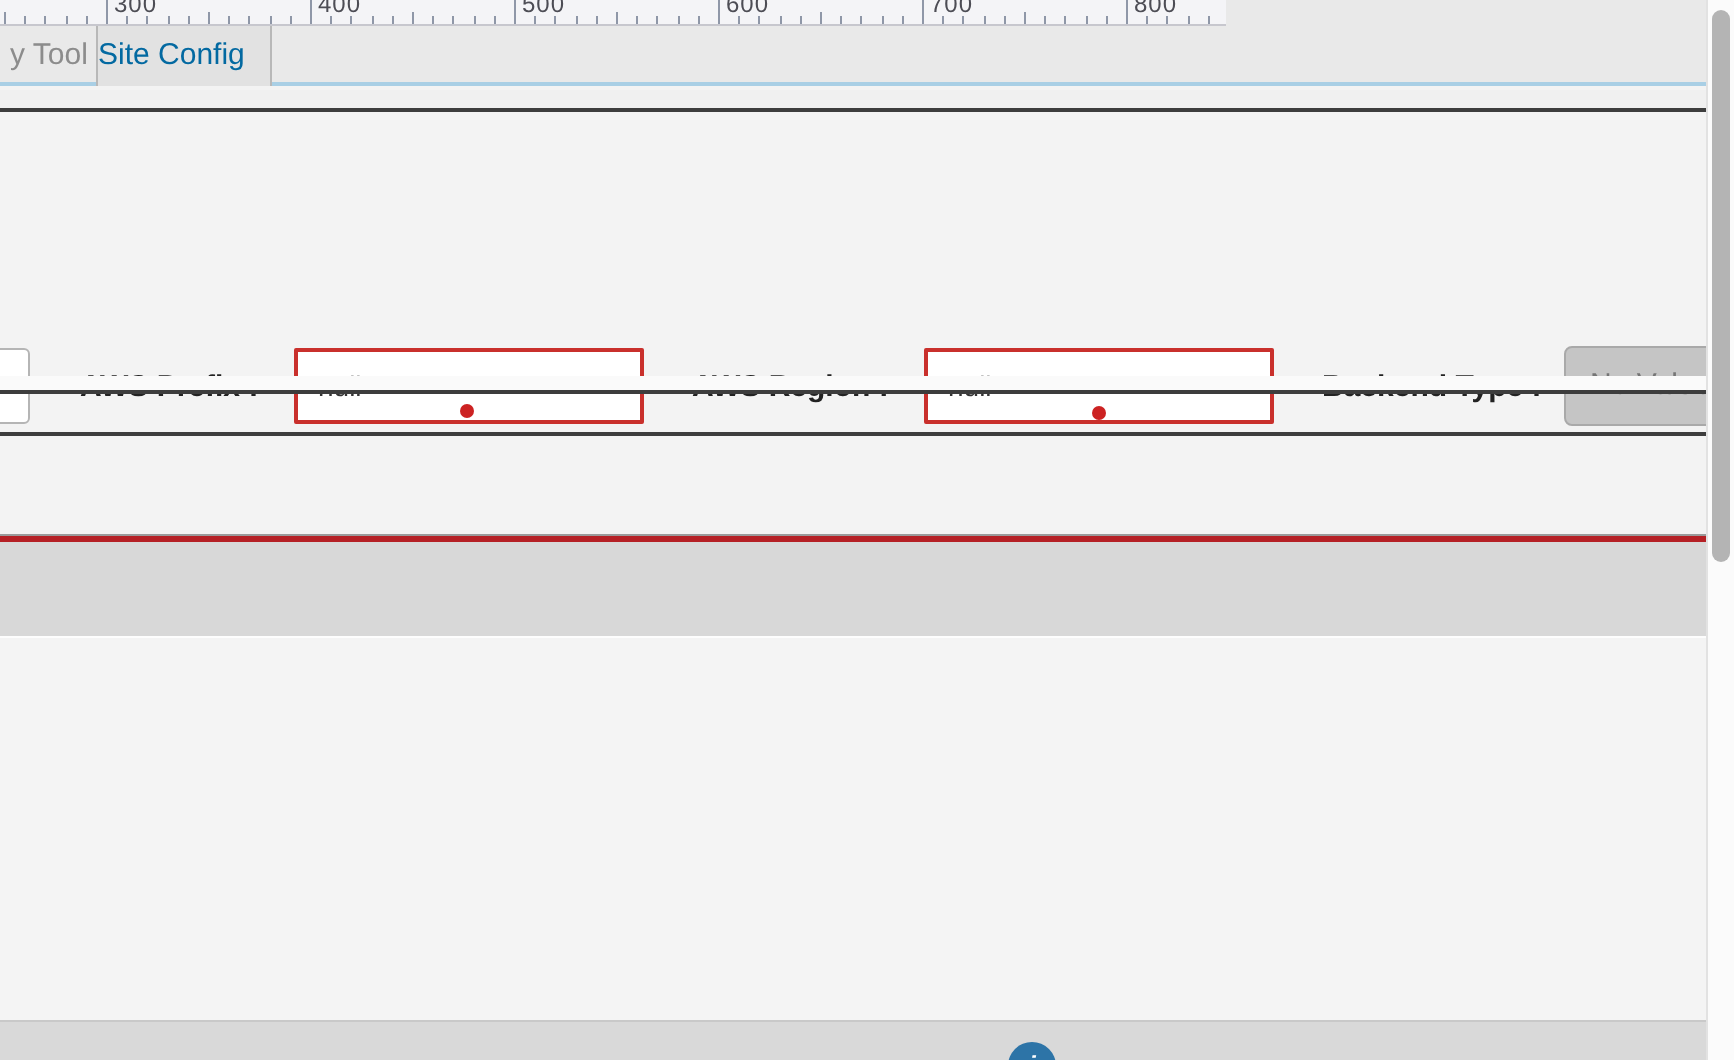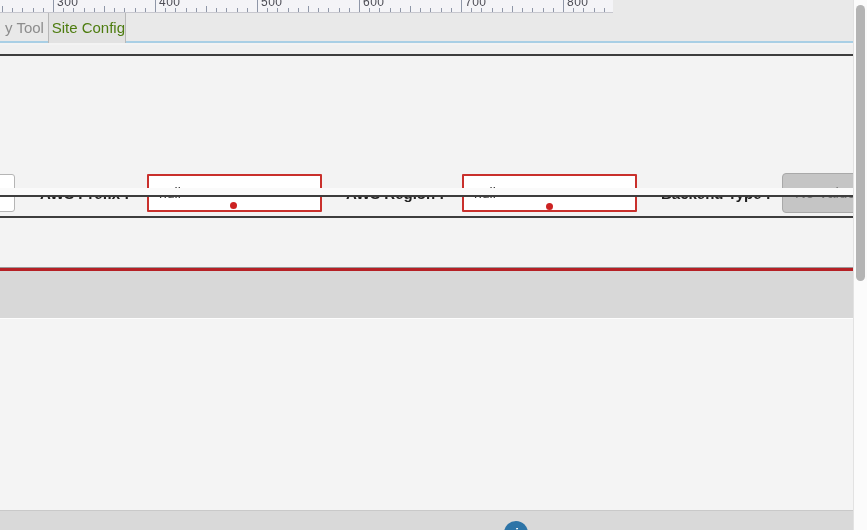--- a/index.html
+++ b/index.html
@@ -12,21 +12,21 @@
   .ruler { position:absolute; left:0; top:0; width:613px; height:13px; background:#f4f4f7; border-bottom:1px solid #c7c7ce; overflow:hidden; }
   .ruler .tick { position:absolute; bottom:0; width:1px; background:#8f97a8; }
   .ruler .tick.minor  { height:4px; }
   .ruler .tick.medium { height:6px; }
   .ruler .tick.major  { height:13px; }
   .ruler .rlabel { position:absolute; top:-5px; font-size:12px; color:#4d4d55; letter-spacing:0.5px; }
 
   .tab-bar { position:absolute; left:0; top:13px; width:867px; height:30px; background:#e9e9e9; border-bottom:2px solid #a9cfe5; }
   .tab { position:absolute; top:0; height:30px; line-height:30px; font-size:15px; text-align:left; }
   .tab-inactive { left:0; width:48px; color:#8c8c8c; padding-left:5px; overflow:hidden; white-space:nowrap; }
-  .tab-active { left:48px; width:78px; background:#e2e2e2; color:#4d7c0f; border-left:1px solid #b8b8b8; border-right:1px solid #b8b8b8; text-align:right; }
+  .tab-active { left:48px; width:88px; background:#e2e2e2; color:#0369a1; border-left:1px solid #b8b8b8; border-right:1px solid #b8b8b8; text-align:left; }
 
   
   .strip-under-tabs { position:absolute; left:0; top:45px; width:867px; height:9px; background:#f0f0f0; }
   .dark-line { position:absolute; left:0; width:867px; height:2px; background:#3d3d3d; }
   .light-strip { position:absolute; left:0; top:188px; width:867px; height:7px; background:#fafafa; }
 
   
   .form-row { position:absolute; left:0; top:56px; width:867px; height:132px; background:#f3f3f3; }
   .field-label { position:absolute; top:128px; height:20px; line-height:20px; font-size:15px; font-weight:bold; color:#222; white-space:nowrap; }
   .cut-input { position:absolute; left:-12px; top:118px; width:27px; height:38px; background:#fff; border:1px solid #b5b5b5; border-radius:3px; }

